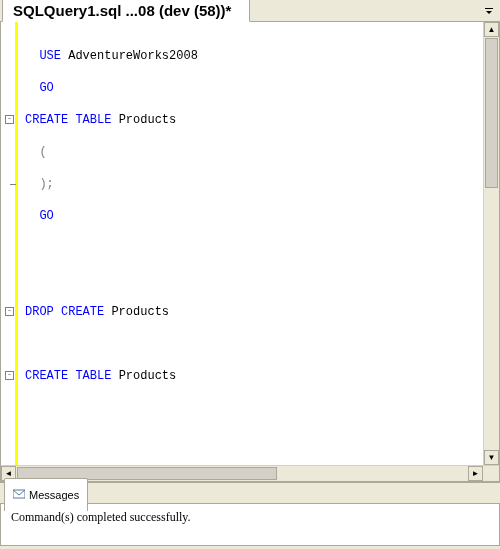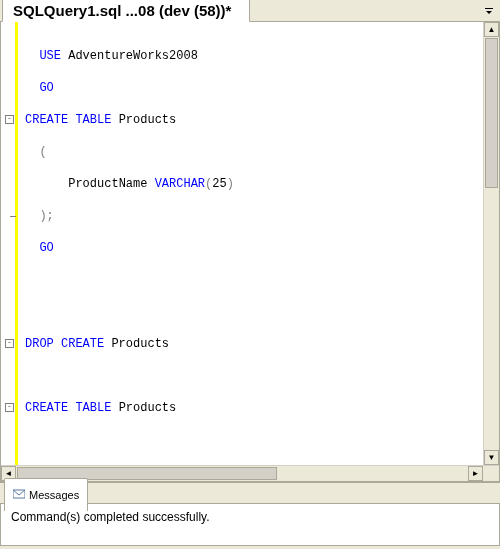--- a/index.html
+++ b/index.html
@@ -156,21 +156,21 @@
     top: 1px;
   }
   .msg-icon {
     width: 12px; height: 12px;
     display: inline-block;
   }
   .results-pane {
     background: #fff;
     height: 42px;
     padding: 6px 10px;
-    font-family: Liberation Sans, sans-serif;
+    font-family: Liberation Serif, serif;
     font-size: 12px;
     color: #000;
     border-left: 1px solid #aca899;
     border-right: 1px solid #aca899;
     border-bottom: 1px solid #aca899;
   }
 </style>
 </head>
 <body>
 
@@ -185,21 +185,20 @@
 </div>
 
 <div class="editor-wrap">
   <div class="editor-scroll">
     <div class="gutter-strip"></div>
     <div class="code">
 <div class="code-line">  <span class="kw">USE</span> <span>AdventureWorks2008</span></div>
 <div class="code-line">  <span class="kw">GO</span></div>
 <div class="code-line"><span class="fold">-</span><span class="kw">CREATE TABLE</span> <span>Products</span></div>
 <div class="code-line">  <span class="op">(</span></div>
-<div class="code-line">      <span>ProductName</span> <span class="kw">VARCHAR</span><span class="op">(</span><span>25</span><span class="op">)</span></div>
 <div class="code-line"><span class="fold-end" style="top:8px"></span>  <span class="op">)</span><span class="op">;</span></div>
 <div class="code-line">  <span class="kw">GO</span></div>
 <div class="code-line"> </div>
 <div class="code-line"> </div>
 <div class="code-line"><span class="fold">-</span><span class="kw">DROP CREATE</span> <span>Products</span></div>
 <div class="code-line"> </div>
 <div class="code-line"><span class="fold">-</span><span class="kw">CREATE TABLE</span> <span>Products</span></div>
 <div class="code-line">  </div>
 
 

